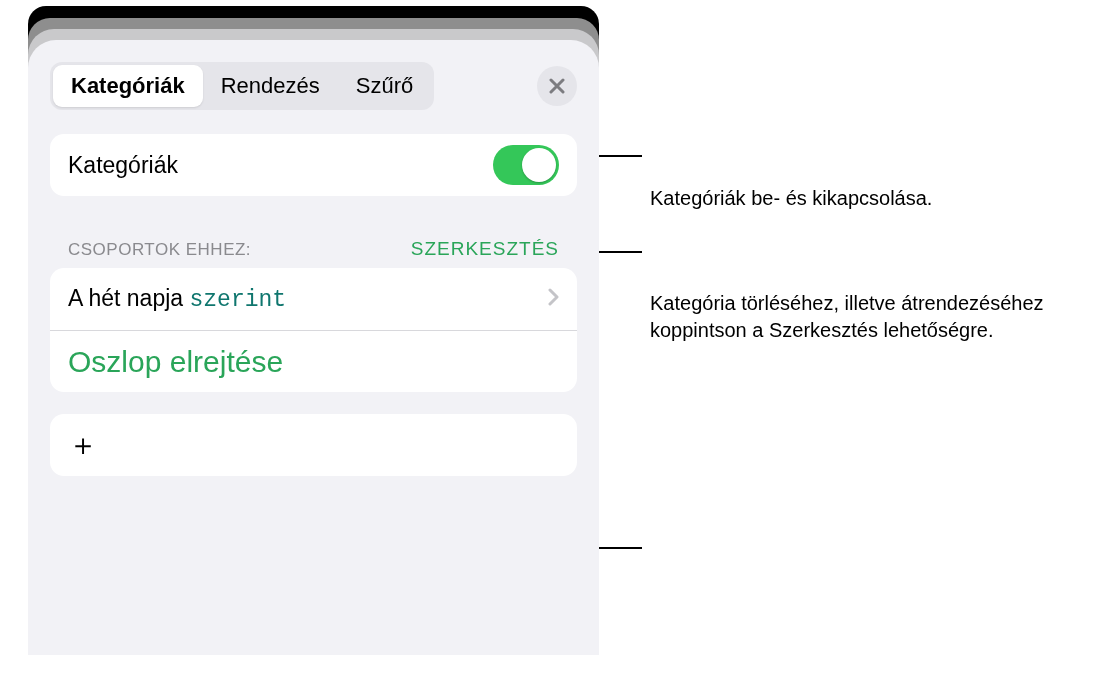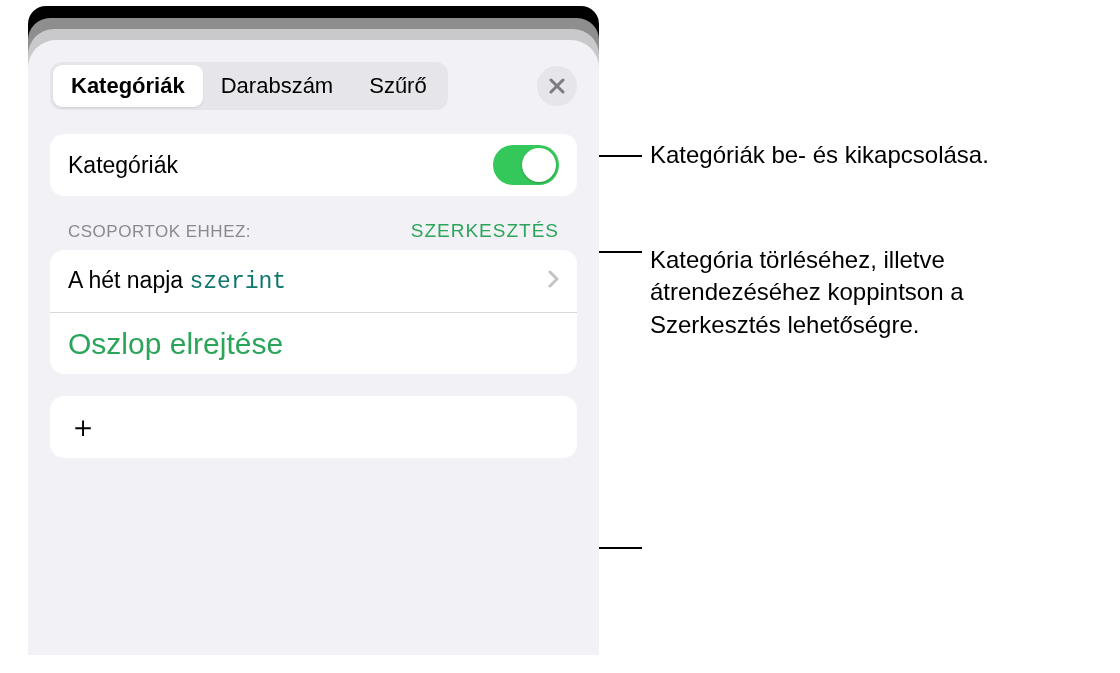--- a/index.html
+++ b/index.html
@@ -59,21 +59,21 @@
   .row{
     display:flex;align-items:center;justify-content:space-between;
     min-height:62px;padding:0 18px;
   }
   .row + .row{border-top:1px solid var(--divider);}
   .label{font-size:23px;color:#000;}
   .sublabel{color:#0f766e;font-weight:400;font-family:Liberation Mono, monospace;}
   .green-text{color:var(--green-text);font-size:30px;}
   .header{
     display:flex;justify-content:space-between;align-items:flex-end;
-    margin-top:24px;padding:0 18px 8px;
+    margin-top:42px;padding:0 18px 8px;
   }
   .header .title{
     font-size:17px;letter-spacing:.5px;color:var(--muted);text-transform:uppercase;
   }
   .header .edit{
     font-size:19px;letter-spacing:1px;color:var(--green-text);font-weight:400;
     cursor:pointer;
   }
   .chev{color:#c4c4c8;font-size:20px;margin-left:auto;}
   .plus{font-size:30px;font-weight:400;color:#000;}
@@ -81,40 +81,40 @@
   .toggle{
     width:66px;height:40px;border-radius:20px;background:var(--green);
     position:relative;cursor:pointer;flex:0 0 auto;
   }
   .toggle .knob{
     position:absolute;top:3px;right:3px;width:34px;height:34px;border-radius:17px;
     background:#fff;box-shadow:0 1px 2px rgba(0,0,0,.25);
   }
   
   .callout{
-    position:absolute;font-size:24px;line-height:1.35;color:#000;
+    position:absolute;font-size:20px;line-height:1.35;color:#000;margin-top:46px;
   }
   .lead{
     position:absolute;height:2px;background:#000;
   }
 </style>
 </head>
 <body>
 
 <div class="stage">
   <div class="sheet-back2"></div>
   <div class="sheet-back1"></div>
   <div class="sheet-back0"></div>
 
   <div class="panel">
 
     <div class="topbar">
       <div class="seg">
         <div class="item active">Kategóriák</div>
-        <div class="item">Darabszám</div>
+        <div class="item">Rendezés</div>
         <div class="item">Szűrő</div>
       </div>
       <div class="close">
         <svg width="16" height="16" viewBox="0 0 16 16">
             <path d="M2 2 L14 14 M14 2 L2 14" stroke="#7c7c80" stroke-width="3" stroke-linecap="round"></path>
           </svg>
       </div>
     </div>
 
     <div class="card">

